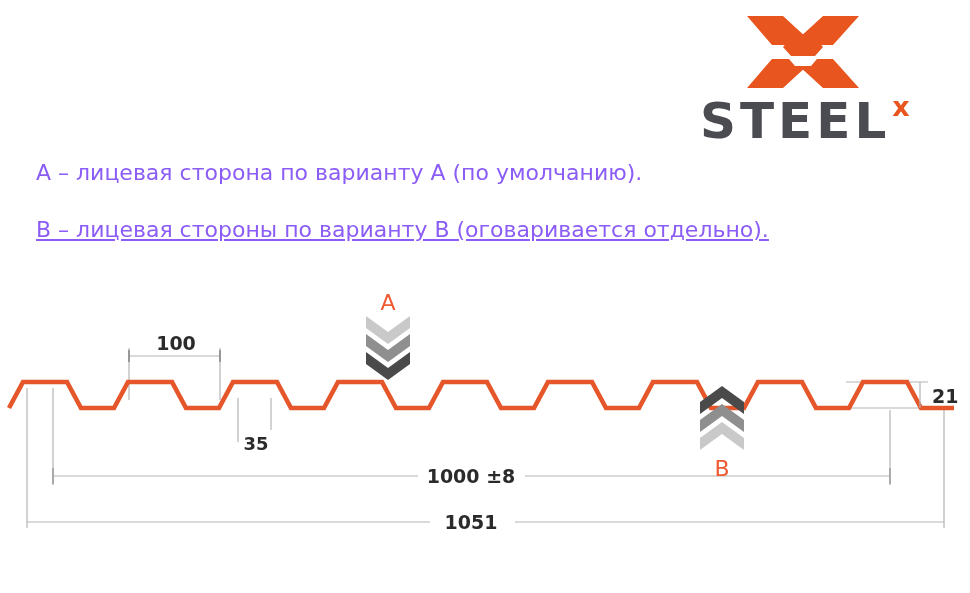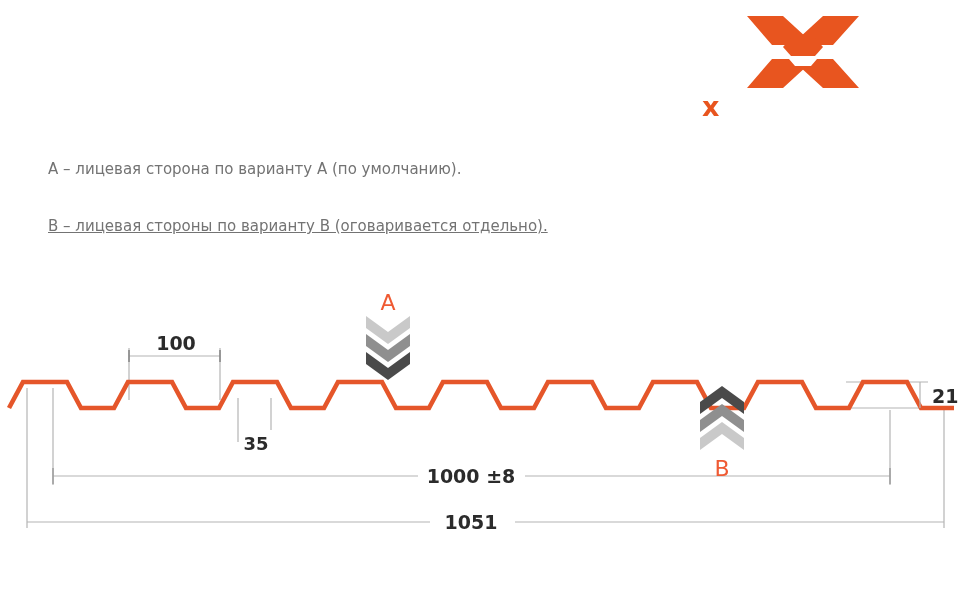--- a/index.html
+++ b/index.html
@@ -55,24 +55,24 @@
     font-weight: 700;
     color: #e8551f;
     line-height: 1;
     margin-left: 2px;
     margin-top: -3px;
   }
 
   
   .desc-line {
     position: absolute;
-    left: 48px;
-    color: #737373;
-    font-family: "DejaVu Sans", sans-serif;
-    font-size: 15px;
+    left: 36px;
+    color: #8b5cf6;
+    font-family: "DejaVu Sans", sans-serif;
+    font-size: 22px;
     font-weight: 400;
     white-space: nowrap;
     letter-spacing: 0px;
   }
   #desc-line-a { top: 160px; }
   #desc-line-b { top: 217px; text-decoration: underline; }
 
   
   #technical-drawing {
     position: absolute;
@@ -118,20 +118,21 @@
         <path d="M2 74 L38 74 L62 52 L50 52 L44 45 L27 45 Z"></path>
 
         <path d="M78 74 L114 74 L88 45 L72 45 L66 52 L54 52 Z"></path>
 
         <path d="M46 24 L70 24 L78 33 L70 42 L46 42 L38 33 Z"></path>
       </g>
     </svg>
   </div>
 
   <div id="brand-wordmark">
+    <span class="word">STEEL</span>
     <span class="sup">x</span>
   </div>
 
 </div>
 
 <div class="desc-line" id="desc-line-a">А – лицевая сторона по варианту А (по умолчанию).</div>
 
 <div class="desc-line" id="desc-line-b">В – лицевая стороны по варианту В (оговаривается отдельно).</div>
 
 <div id="technical-drawing">

